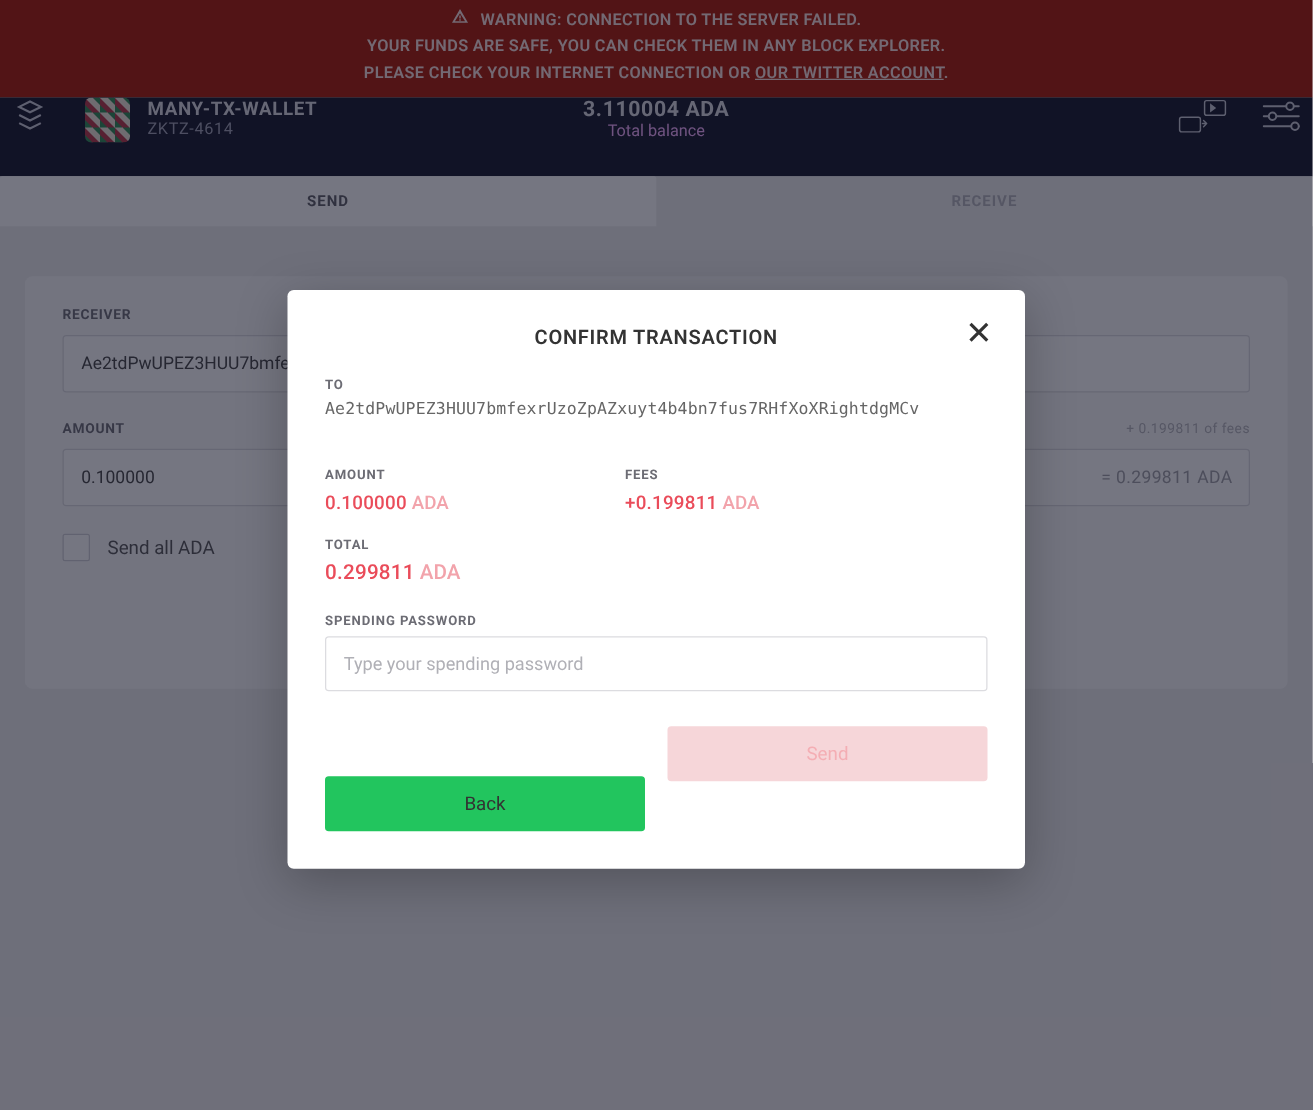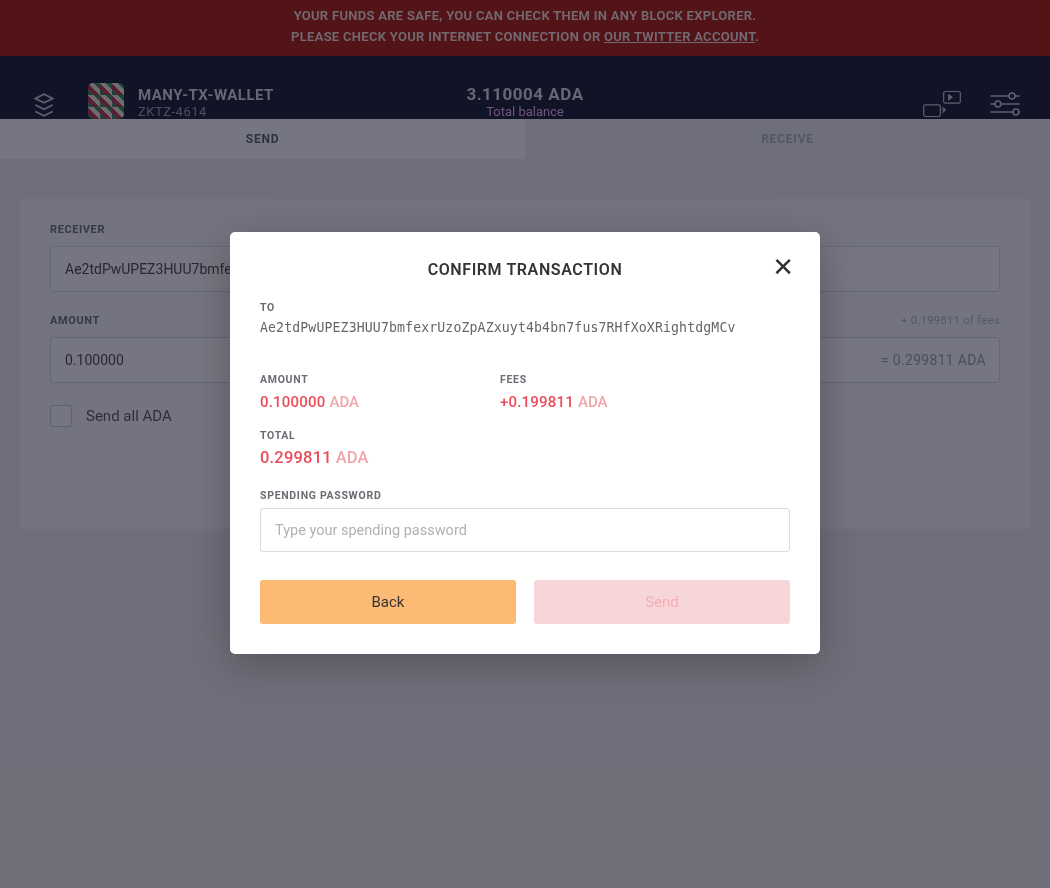--- a/index.html
+++ b/index.html
@@ -5,21 +5,21 @@
     * { margin: 0; padding: 0; box-sizing: border-box; font-family: -apple-system, BlinkMacSystemFont, "Segoe UI", Roboto, sans-serif; }
     body { width: 1050px; height: 888px; background: #efefef; position: relative; overflow: hidden; }
 
     
     .warning-banner { background: #ab1700; color: #fbe1de; padding: 6px 0 8px; text-align: center; font-size: 13px; font-weight: 600; letter-spacing: 0.3px; line-height: 1.6; }
     .warning-banner .line { display: block; }
     .warning-banner .icon { display: inline-block; vertical-align: middle; margin-right: 6px; }
     .warning-banner a { color: #fbe1de; text-decoration: underline; }
 
     
-    .header { background: #121326; color: #d4d4dc; display: flex; align-items: flex-end; padding: 0 30px; height: 63px; }
+    .header { background: #121326; color: #d4d4dc; display: flex; align-items: flex-start; padding: 0 10px; height: 63px; }
     .header .menu-icon { width: 28px; height: 28px; margin-right: 30px; display:flex; align-items:center; justify-content:center; }
     .header .wallet-icon { width: 36px; height: 36px; border-radius: 5px; background: linear-gradient(45deg,#2d8a52 25%,#b83244 25%,#b83244 50%,#f0e6d8 50%,#f0e6d8 75%,#2d8a52 75%); background-size: 12px 12px; margin-right: 14px; }
     .header .wallet-meta { display: flex; flex-direction: column; }
     .header .wallet-name { font-size: 15px; font-weight: 700; letter-spacing: 0.5px; color: #dcdce3; }
     .header .wallet-code { font-size: 13px; color: #9fa1b3; letter-spacing: 0.5px; }
     .header .balance { position: absolute; left: 50%; transform: translateX(-50%); text-align: center; }
     .header .balance-amount { font-size: 17px; font-weight: 700; letter-spacing: 0.5px; color: #dcdce3; }
     .header .balance-label { font-size: 13px; color: #f0abfc; }
     .header .right-icons { margin-left: auto; display: flex; gap: 28px; align-items: center; }
     .header .header-right-icon svg { display:block; }
@@ -54,27 +54,35 @@
     .modal-address { font-family: "Menlo","Consolas",monospace; font-size: 13.2px; color: #666; letter-spacing: 0.12px; margin-bottom: 20px; word-break: break-all; }
     .modal-cols { display: flex; gap: 60px; margin-bottom: 18px; }
     .modal-col { min-width: 180px; }
     .modal-value .num { color: #ea4c5a; font-size: 15px; font-weight: 500; letter-spacing: 0.2px; }
     .modal-value .unit { color: #f2a3ab; font-size: 15px; font-weight: 500; margin-left: 4px; }
     .modal-block { margin-bottom: 22px; }
     .modal-input { width: 100%; height: 44px; border: 1px solid #dcdce0; border-radius: 3px; padding: 0 14px; font-size: 14.5px; color: #444; background: #fff; }
     .modal-input::placeholder { color: #b0b0b6; }
     .modal-buttons { display: flex; gap: 18px; margin-top: 28px; }
     .modal-btn { flex: 1; height: 44px; border: none; border-radius: 3px; font-size: 15px; cursor: pointer; }
-    .modal-btn.back { background: #fdba74; color: #333; }
+    .modal-btn.back { background: #22c55e; color: #333; margin-top: 40px; }
     .modal-btn.send { background: #f6d6d9; color: #f4aeb4; cursor: not-allowed; }
   </style>
 </head>
 <body>
 
 <div class="warning-banner">
+  <span class="line">
+    <span class="icon">
+      <svg width="14" height="14" viewBox="0 0 24 24" fill="#fbe1de">
+          <path d="M12 2 1 21h22L12 2zm0 6 7 11H5l7-11zm-1 3v4h2v-4h-2zm0 5v2h2v-2h-2z"></path>
+        </svg>
+    </span>
+    <span>WARNING: CONNECTION TO THE SERVER FAILED.</span>
+  </span>
   <span class="line">YOUR FUNDS ARE SAFE, YOU CAN CHECK THEM IN ANY BLOCK EXPLORER.</span>
   <span class="line">
     <span>PLEASE CHECK YOUR INTERNET CONNECTION OR </span><a href="#">OUR TWITTER ACCOUNT</a><span>.</span>
   </span>
 </div>
 
 <div class="header">
   <div class="menu-icon">
     <svg width="26" height="26" viewBox="0 0 24 24" fill="none" stroke="#c9cad6" stroke-width="1.6">
       <path d="M4 6 12 2 20 6 12 10 4 6z"></path>

